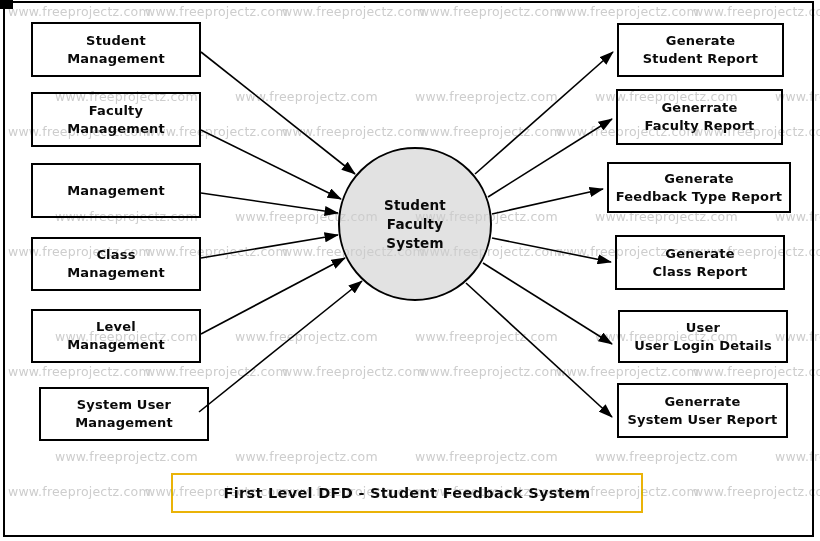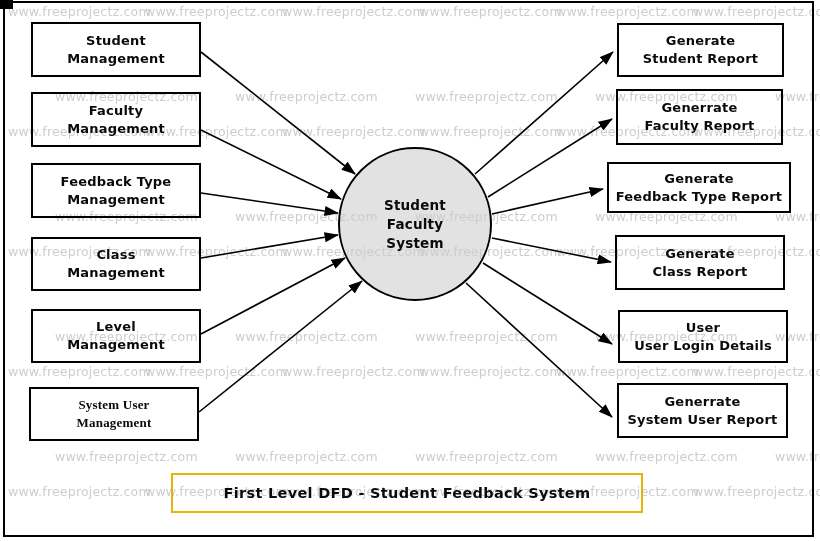--- a/index.html
+++ b/index.html
@@ -64,32 +64,31 @@
   <div class="layer" id="box-layer">
       <div class="proc-box" style="left: 31px; top: 22px; width: 170px; height: 55px;">
         <div>Student</div>
         <div>Management</div>
       </div>
       <div class="proc-box" style="left: 31px; top: 92px; width: 170px; height: 55px;">
         <div>Faculty</div>
         <div>Management</div>
       </div>
       <div class="proc-box" style="left: 31px; top: 163px; width: 170px; height: 55px;">
-        <div>Feedback Type</div>
         <div>Management</div>
       </div>
       <div class="proc-box" style="left: 31px; top: 237px; width: 170px; height: 54px;">
         <div>Class</div>
         <div>Management</div>
       </div>
       <div class="proc-box" style="left: 31px; top: 309px; width: 170px; height: 54px;">
         <div>Level</div>
         <div>Management</div>
       </div>
-      <div class="proc-box" style="left: 29px; top: 387px; width: 170px; height: 54px; font-family: Liberation Serif, serif;">
+      <div class="proc-box" style="left: 39px; top: 387px; width: 170px; height: 54px;">
         <div>System User</div>
         <div>Management</div>
       </div>
       <div class="proc-box" style="left: 617px; top: 23px; width: 167px; height: 54px;">
         <div>Generate</div>
         <div>Student Report</div>
       </div>
       <div class="proc-box" style="left: 616px; top: 89px; width: 167px; height: 56px;">
         <div>Generrate</div>
         <div>Faculty Report</div>

